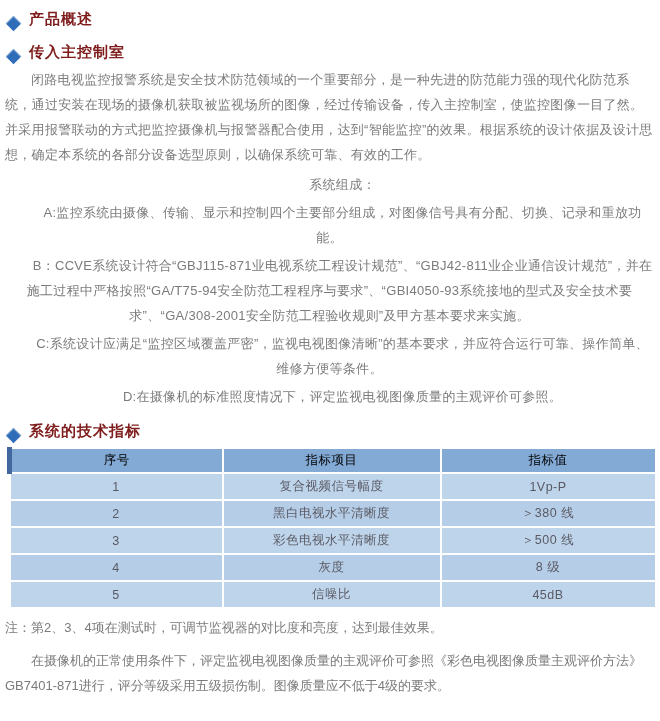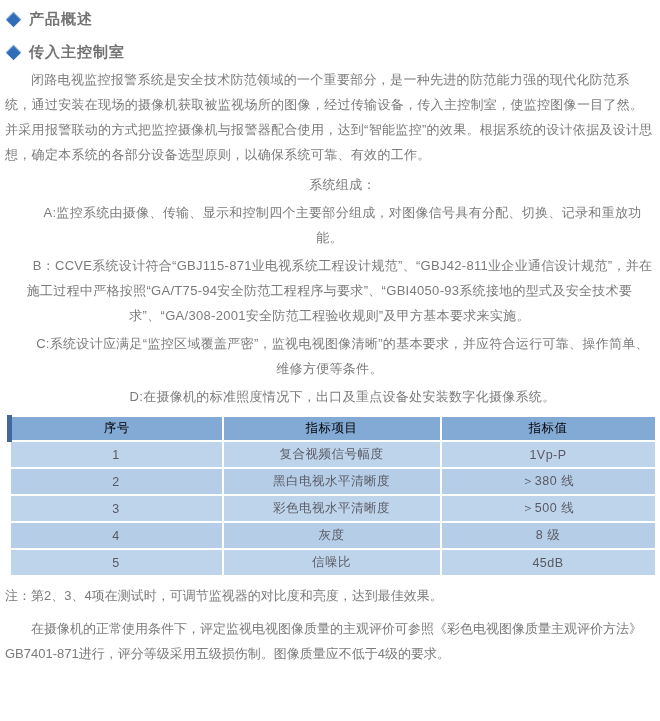--- a/index.html
+++ b/index.html
@@ -5,23 +5,23 @@
   * { margin:0; padding:0; box-sizing:border-box; }
   html,body { background:#ffffff; }
   body {
     width:660px; height:721px; overflow:hidden;
     font-family:"Liberation Sans", sans-serif;
     color:#7b7b7b; font-size:13px;
   }
   .page { padding:4px 6px 0 5px; }
 
   .sec-heading {
-    display:flex; align-items:center;
+    display:flex; align-items:flex-end;
     margin:10px 0 4px 0;
-    color:#737373; font-size:15px; font-weight:bold;
+    color:#7f1d1d; font-size:15px; font-weight:bold;
     letter-spacing:1px;
   }
   .diamond {
     display:inline-block; width:11px; height:11px;
     background:#2f6db8; transform:rotate(45deg);
     margin:0 10px 0 3px; flex:0 0 auto;
     box-shadow:inset 1px 1px 0 rgba(255,255,255,.35);
   }
 
   p.body {
@@ -64,22 +64,26 @@
 
   <div class="sec-heading" style="margin-top:14px;">
     <span class="diamond"></span>
     <span>传入主控制室</span>
   </div>
   <p class="body">闭路电视监控报警系统是安全技术防范领域的一个重要部分，是一种先进的防范能力强的现代化防范系统，通过安装在现场的摄像机获取被监视场所的图像，经过传输设备，传入主控制室，使监控图像一目了然。并采用报警联动的方式把监控摄像机与报警器配合使用，达到“智能监控”的效果。根据系统的设计依据及设计思想，确定本系统的各部分设备选型原则，以确保系统可靠、有效的工作。</p>
   <p class="body tight">系统组成：</p>
   <p class="body tight">A:监控系统由摄像、传输、显示和控制四个主要部分组成，对图像信号具有分配、切换、记录和重放功能。</p>
   <p class="body tight">B：CCVE系统设计符合“GBJ115-871业电视系统工程设计规范”、“GBJ42-811业企业通信设计规范”，并在施工过程中严格按照“GA/T75-94安全防范工程程序与要求”、“GBI4050-93系统接地的型式及安全技术要求”、“GA/308-2001安全防范工程验收规则”及甲方基本要求来实施。</p>
   <p class="body tight">C:系统设计应满足“监控区域覆盖严密”，监视电视图像清晰”的基本要求，并应符合运行可靠、操作简单、维修方便等条件。</p>
-  <p class="body tight">D:在摄像机的标准照度情况下，出口及重点设备处安装数字化摄像系统。</p>
+  <p class="body tight">D:在摄像机的标准照度情况下，评定监视电视图像质量的主观评价可参照。</p>
 
+  <div class="sec-heading" style="margin-top:13px;">
+    <span class="diamond"></span>
+    <span>系统的技术指标</span>
+  </div>
 
   <table class="specs">
     <colgroup>
         <col class="c1">
         <col class="c2">
         <col class="c3">
       </colgroup>
     <thead>
       <tr>
         <th class="first">序号</th>

